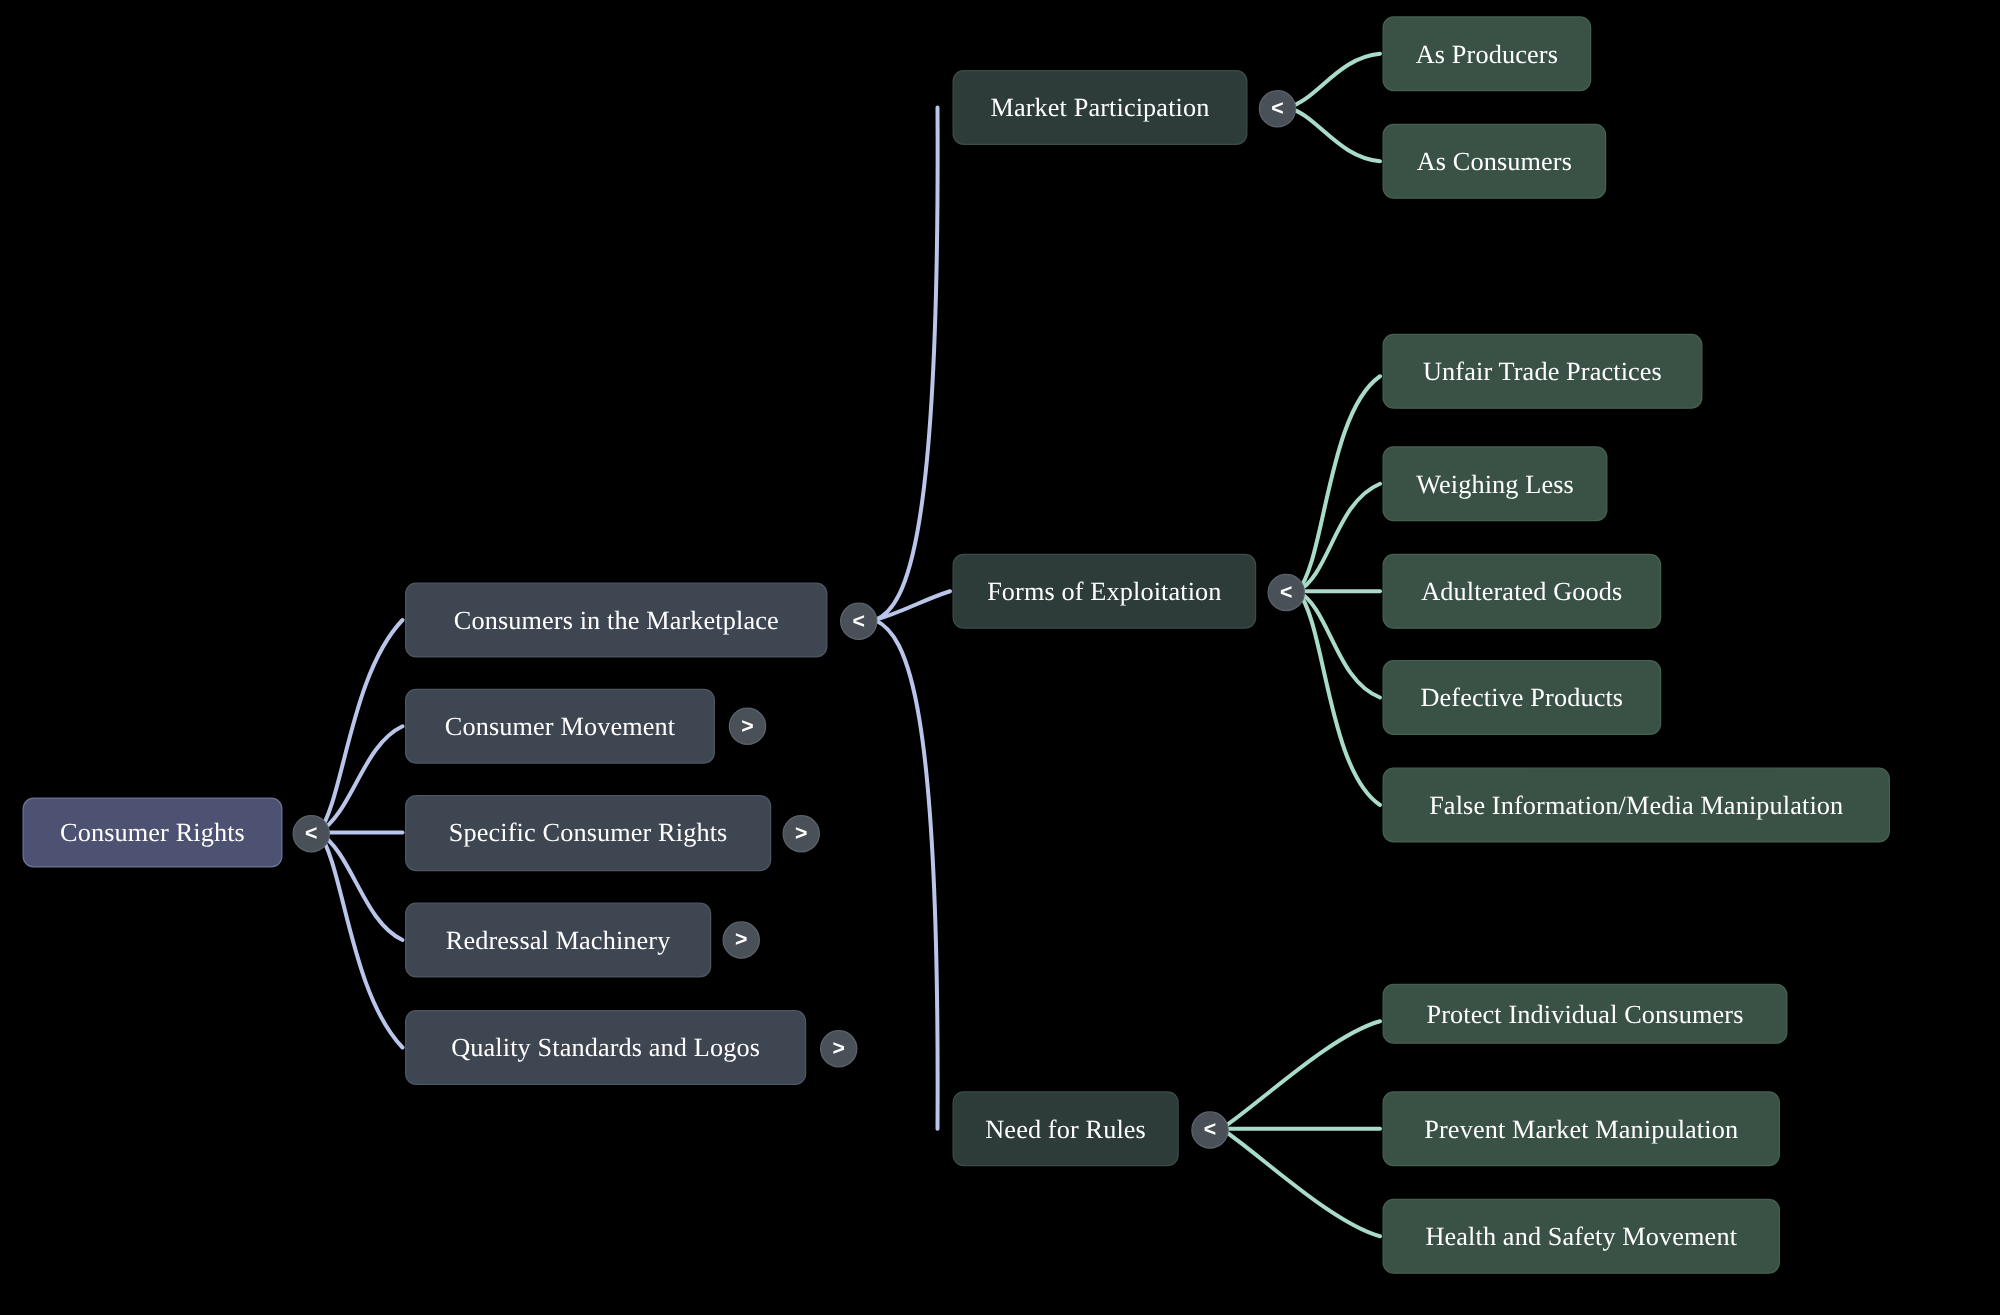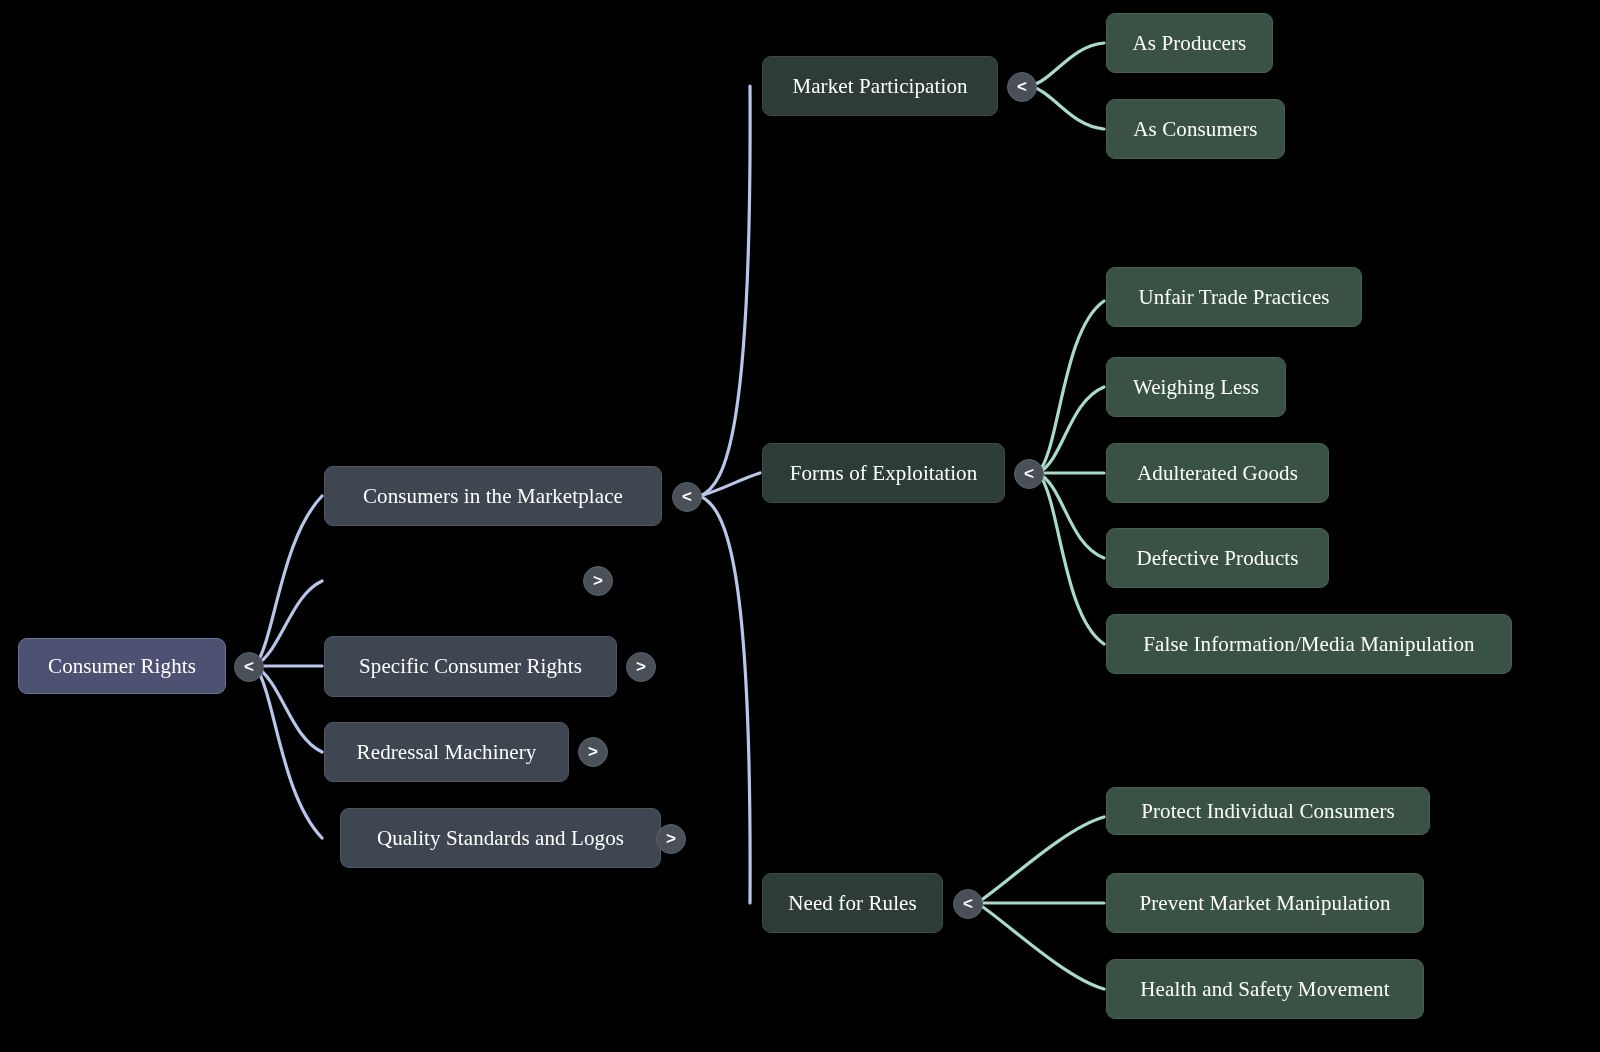--- a/index.html
+++ b/index.html
@@ -127,39 +127,42 @@
     <span>&lt;</span>
   </div>
 
   <div class="node node-l1" style="left:324px; top:466px; width:338px; height:60px;">
     <span>Consumers in the Marketplace</span>
   </div>
   <div class="toggle" style="left:672px; top:482px;">
     <span>&lt;</span>
   </div>
 
+  <div class="node node-l1" style="left:324px; top:551px; width:248px; height:60px;">
+    <span>Consumer Movement</span>
+  </div>
   <div class="toggle" style="left:583px; top:566px;">
     <span>&gt;</span>
   </div>
 
   <div class="node node-l1" style="left:324px; top:636px; width:293px; height:61px;">
     <span>Specific Consumer Rights</span>
   </div>
   <div class="toggle" style="left:626px; top:652px;">
     <span>&gt;</span>
   </div>
 
   <div class="node node-l1" style="left:324px; top:722px; width:245px; height:60px;">
     <span>Redressal Machinery</span>
   </div>
   <div class="toggle" style="left:578px; top:737px;">
     <span>&gt;</span>
   </div>
 
-  <div class="node node-l1" style="left:340px; top:808px; width:321px; height:60px;">
+  <div class="node node-l1" style="left:324px; top:808px; width:321px; height:60px;">
     <span>Quality Standards and Logos</span>
   </div>
   <div class="toggle" style="left:656px; top:824px;">
     <span>&gt;</span>
   </div>
 
   <div class="node node-l2" style="left:762px; top:56px; width:236px; height:60px;">
     <span>Market Participation</span>
   </div>
   <div class="toggle" style="left:1007px; top:72px;">

